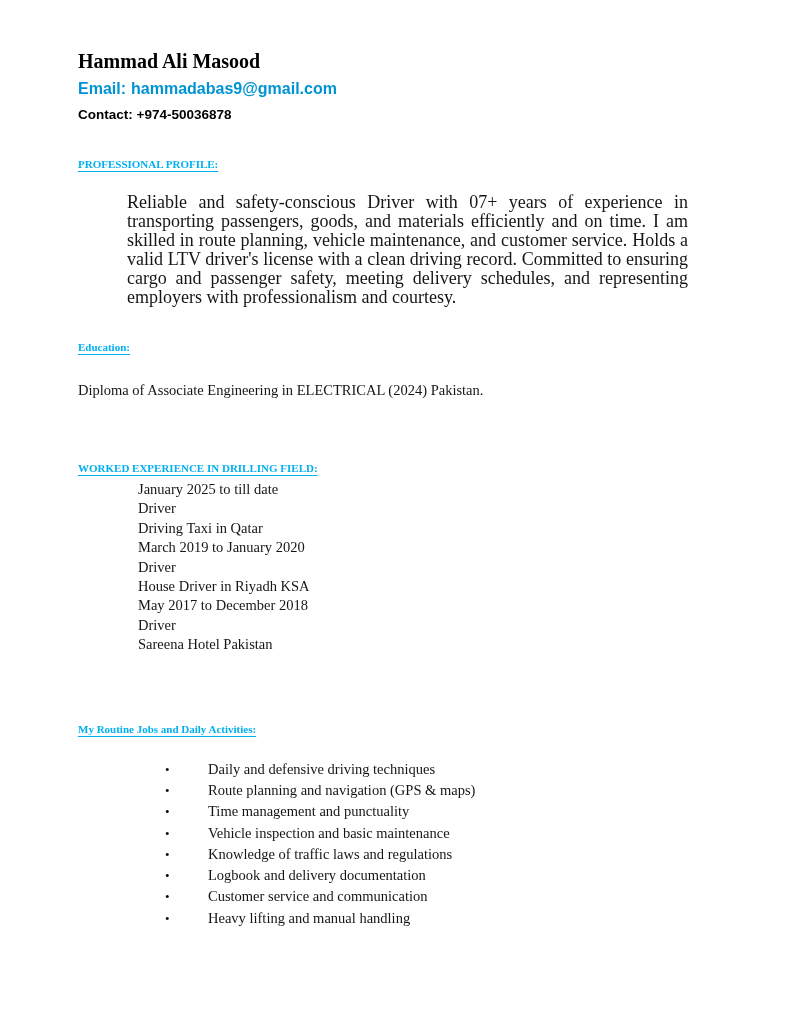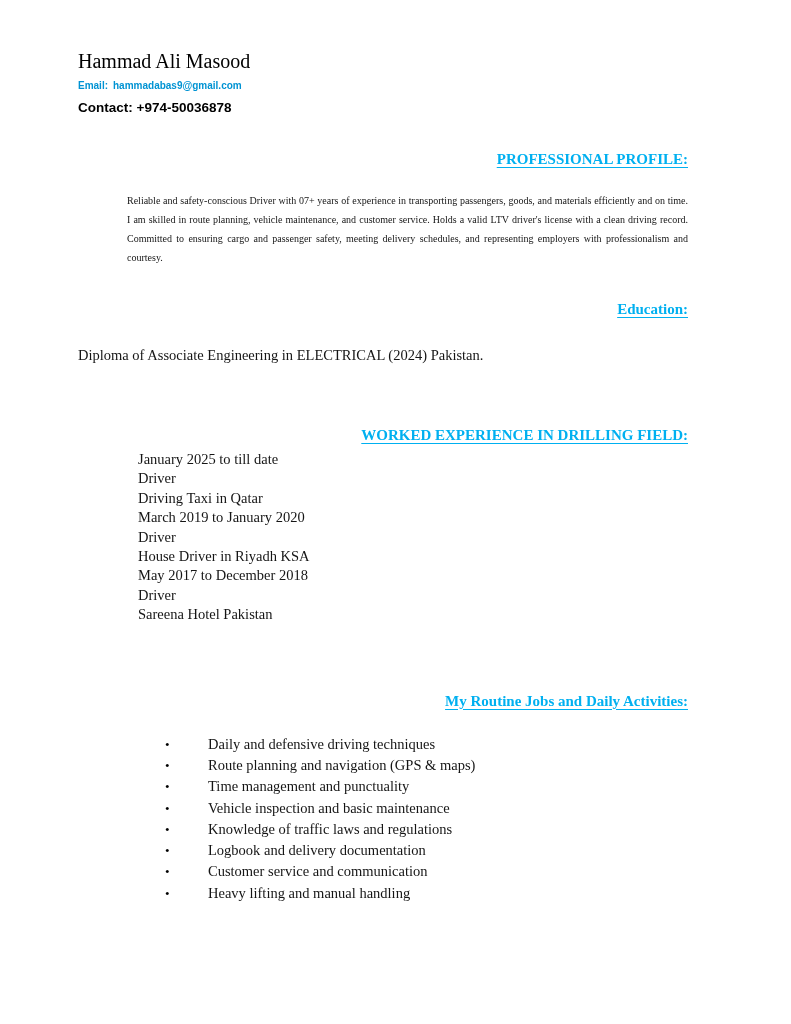--- a/index.html
+++ b/index.html
@@ -14,55 +14,54 @@
   .page {
     width: 791px;
     height: 1024px;
     background: #ffffff;
     padding: 50px 103px 0 78px;
   }
   
   .name {
     font-family: "Liberation Serif", serif;
     font-size: 20px;
-    font-weight: normal;
+    font-weight: bold;
     color: #000000;
     margin-bottom: 7px;
   }
   .email-line {
     font-family: "Liberation Sans", sans-serif;
-    font-size: 10px;
+    font-size: 16px;
     font-weight: bold;
     color: var(--email-blue, #0093d3);
     margin-bottom: 9px;
   }
   .email-label { margin-right: 5px; }
   .contact-line {
     font-family: "Liberation Sans", sans-serif;
     font-size: 13.5px;
     font-weight: bold;
     color: #000000;
     margin-bottom: 36px;
   }
   
   .heading {
     font-family: "Liberation Serif", serif;
-    font-size: 15px;
+    font-size: 11px;
     font-weight: bold;
     color: var(--heading-blue, #00b0f0);
     text-decoration: underline;
     text-underline-offset: 3px;
-    text-align: right;
   }
   
   .profile-section .heading { margin-bottom: 23px; }
   .profile-body {
     margin-left: 49px;
     width: 561px;
-    font-size: 10px;
+    font-size: 18px;
     line-height: 19px;
     text-align: justify;
     color: var(--text-black, #151515);
     margin-bottom: 34px;
   }
   
   .education-section .heading { margin-bottom: 28px; }
   .education-body {
     font-size: 14.5px;
     line-height: 19px;

